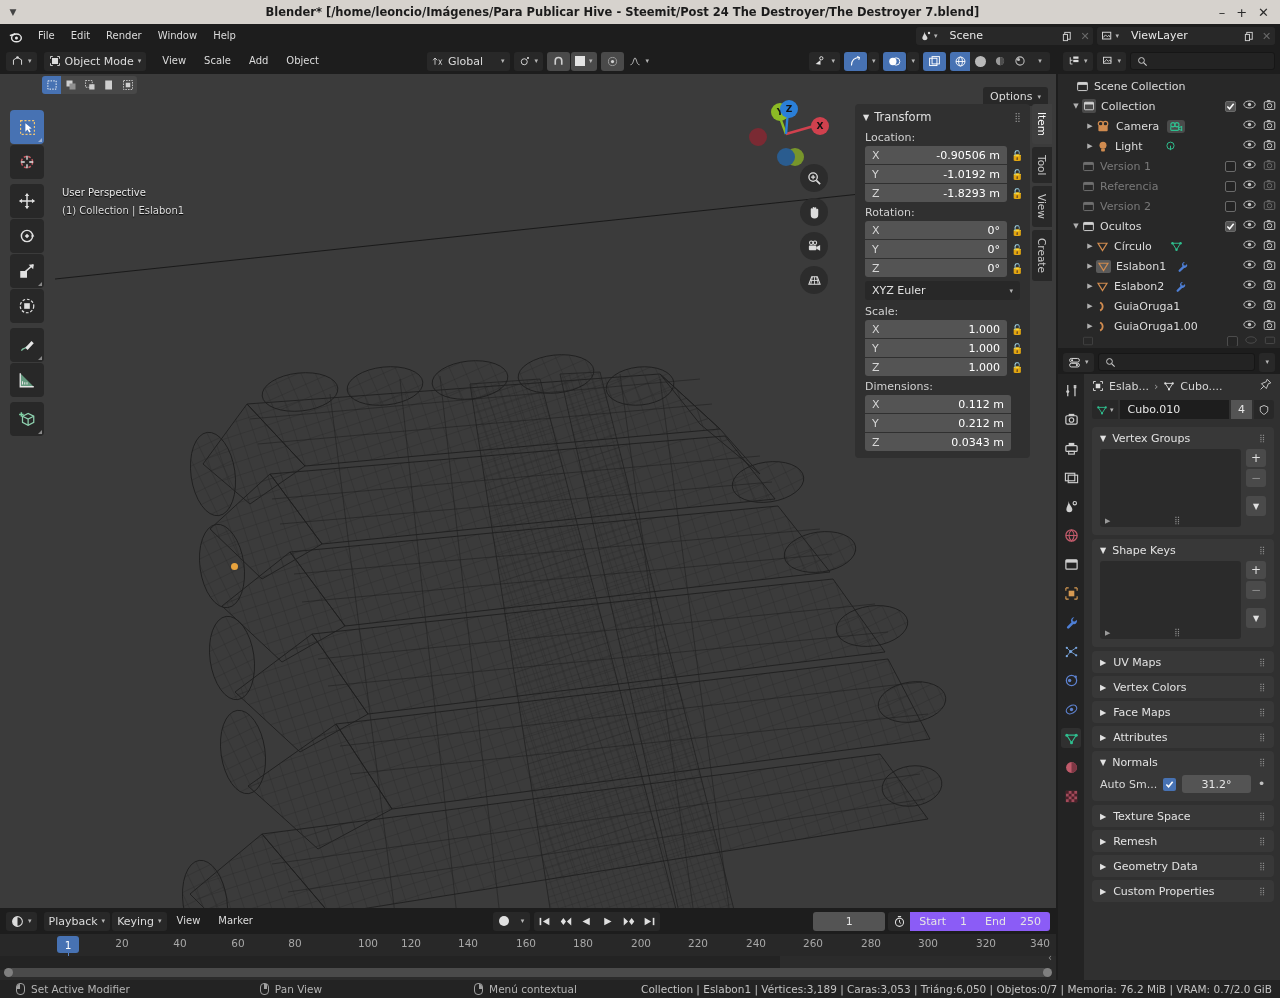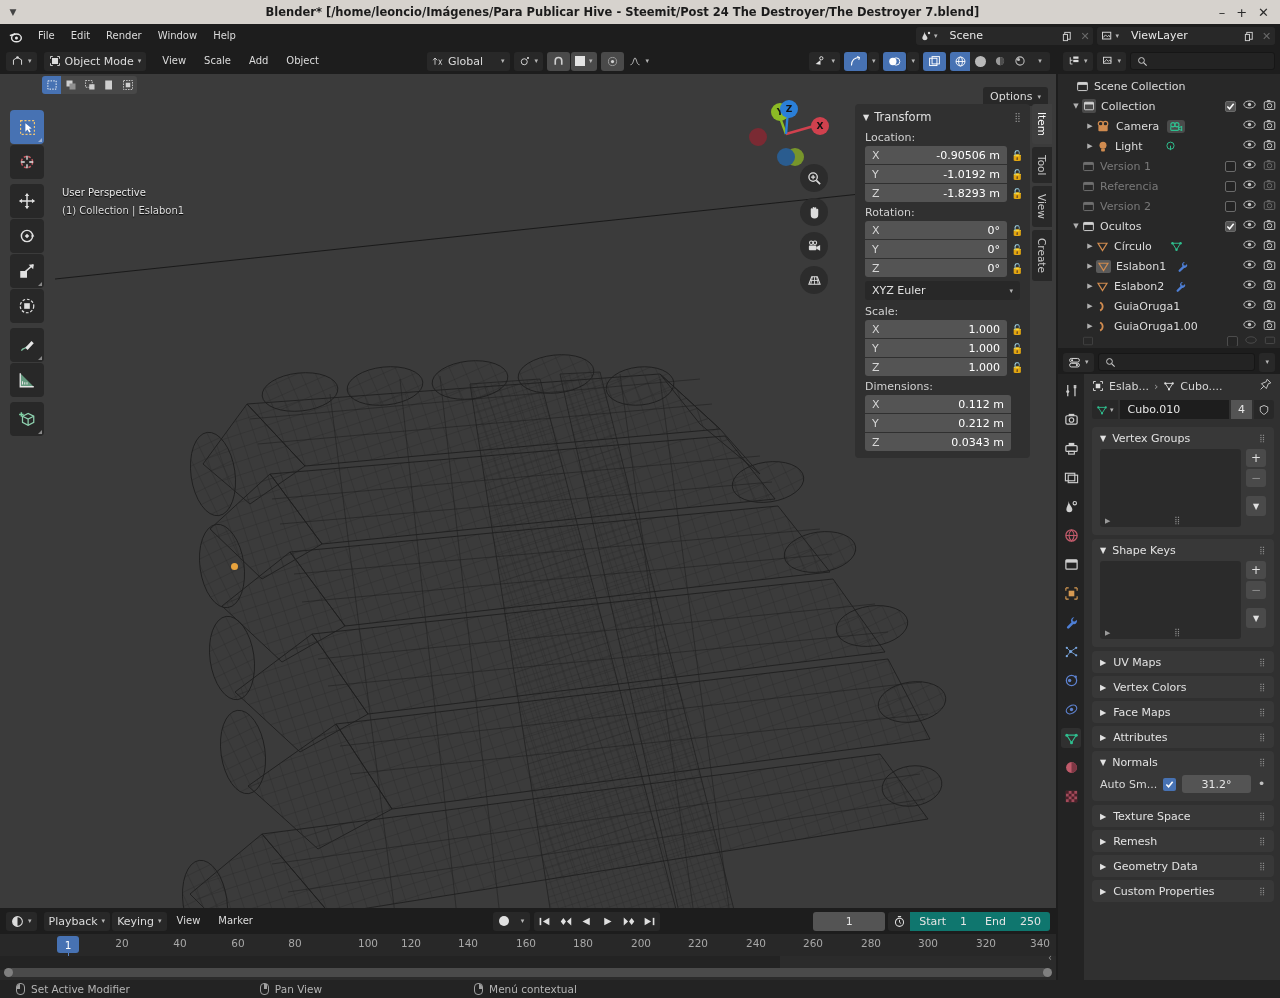--- a/index.html
+++ b/index.html
@@ -212,21 +212,21 @@
   .tl-menus { display:flex;gap:2px; margin-left:4px;}
   .tl-center { margin-left:auto; display:flex; align-items:center; gap:4px; }
   .rec-grp { display:flex; height:19px; background:#282828; border-radius:3px; overflow:hidden;}
   .rec-grp > div { display:flex;align-items:center;justify-content:center;padding:0 6px;}
   .play-grp { display:flex; height:19px; background:#282828; border-radius:3px; overflow:hidden;}
   .play-grp > div { width:21px; display:flex;align-items:center;justify-content:center;}
   .tl-right { display:flex;align-items:center;gap:3px;}
   .frame-field { height:19px;min-width:72px;background:#545454;border-radius:3px;display:flex;align-items:center;justify-content:center;font-size:11px;}
   .se-grp { display:flex;height:19px;border-radius:3px;overflow:hidden;}
   .se-grp .ic { width:22px;background:#282828;display:flex;align-items:center;justify-content:center;}
-  .se-grp .f { display:flex;align-items:center;gap:14px;background:#0f766e;padding:0 9px;font-size:11px;}
+  .se-grp .f { display:flex;align-items:center;gap:14px;background:#8b5cf6;padding:0 9px;font-size:11px;}
   .tl-ruler { position:relative; height:22px; background:#282828; }
   .tl-ruler .tick { position:absolute; top:3px; font-size:10.5px; color:#a8a8a8; transform:translateX(-50%); }
   .playhead { position:absolute; top:2px; width:22px;height:17px;background:#4772b3;border-radius:3px;
               display:flex;align-items:center;justify-content:center;font-size:10.5px;color:#fff;}
   .playhead-line { position:absolute; top:19px; width:1px; height:18px; background:#5b84c4;}
   .tl-body { position:relative; height:24px; background:#2b2b2b; }
   .tl-range { position:absolute; left:0; top:0; height:14px; background:#232323; }
   .tl-scroll { position:absolute; left:8px; right:8px; bottom:3px; height:9px; background:#4a4a4a; border-radius:5px;}
   .tl-scroll .knob { position:absolute;width:9px;height:9px;border-radius:50%;background:#808080;}
   .tl-arrow-l { position:absolute; left:1px; top:24px; font-size:10px; color:#909090;}
@@ -1574,15 +1574,16 @@
       <span>Set Active Modifier</span>
     </div>
     <div class="sb-item" style="margin-left:130px;">
       <span class="mouse-ic m"></span>
       <span>Pan View</span>
     </div>
     <div class="sb-item" style="margin-left:152px;">
       <span class="mouse-ic r"></span>
       <span>Menú contextual</span>
     </div>
+    <div class="sb-right">Collection | Eslabon1 | Vértices:3,189 | Caras:3,053 | Triáng:6,050 | Objetos:0/7 | Memoria: 76.2 MiB | VRAM: 0.7/2.0 GiB</div>
   </div>
 
 </div>
 
 </body></html>

